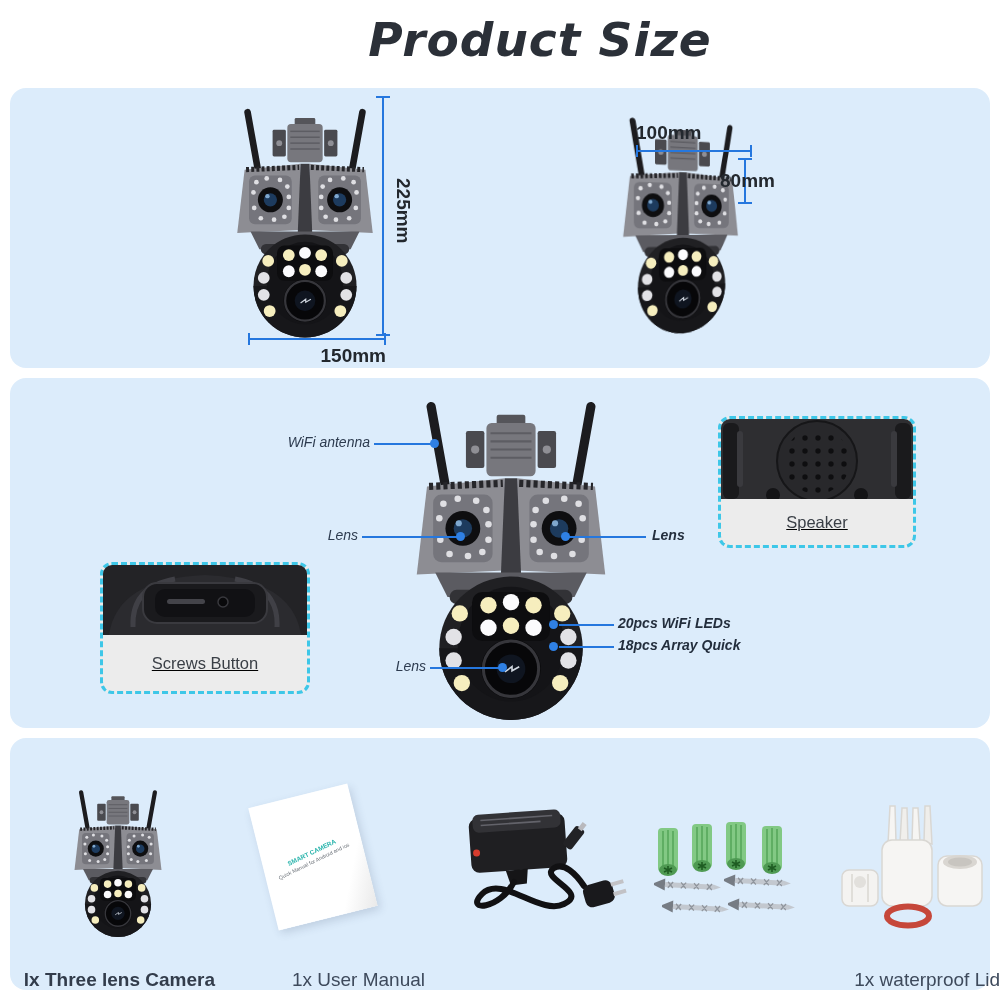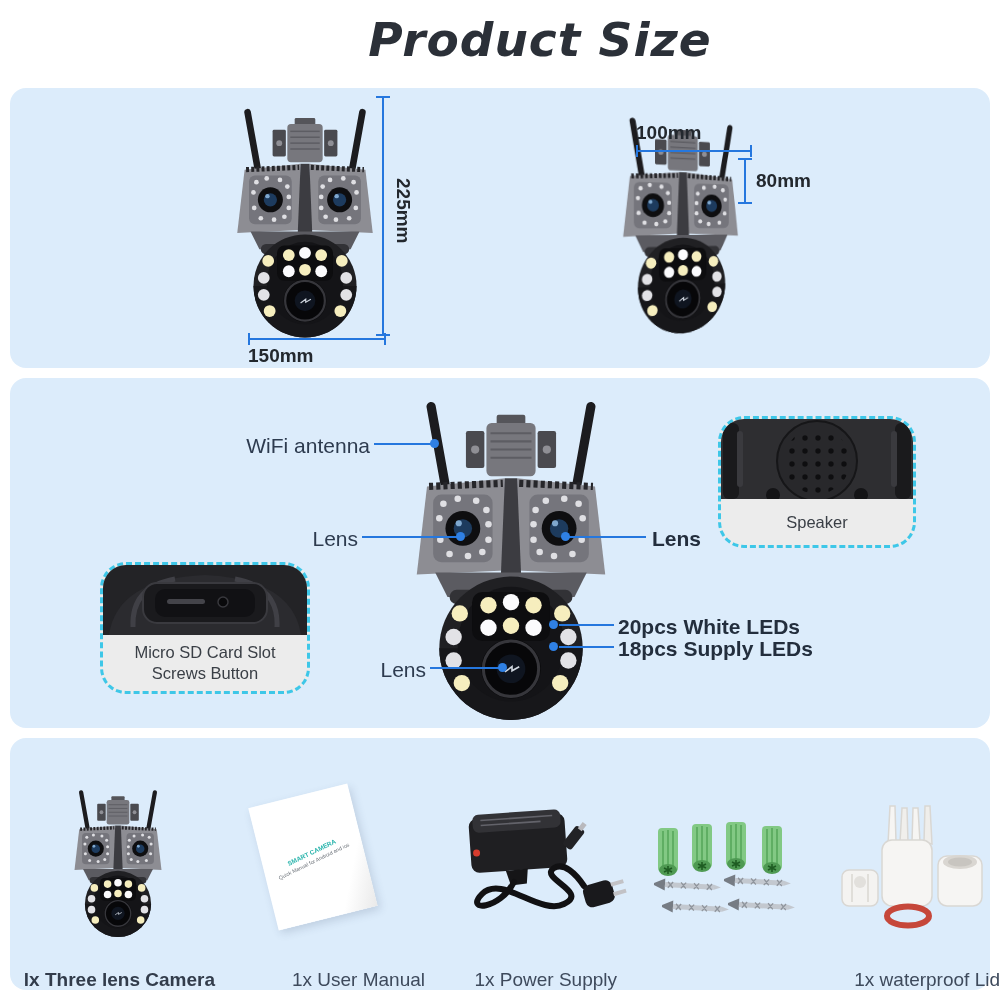--- a/index.html
+++ b/index.html
@@ -18,25 +18,25 @@
   .dim-v::before,.dim-v::after{content:"";position:absolute;left:-6px;width:14px;height:2px;background:#2577de;}
   .dim-v::before{top:0}.dim-v::after{bottom:0}
   .dim-h{position:absolute;height:2px;background:#2577de;}
   .dim-h::before,.dim-h::after{content:"";position:absolute;top:-5px;width:2px;height:12px;background:#2577de;}
   .dim-h::before{left:0}.dim-h::after{right:0}
   .dim-label{position:absolute;font-weight:700;font-size:19px;color:#23282e;}
   .dim-label.vert{writing-mode:vertical-rl;}
   
   .lead{position:absolute;height:2px;background:#2577de;}
   .dot{position:absolute;width:9px;height:9px;border-radius:50%;background:#2f80e4;}
-  .callout{position:absolute;font-size:21px;color:#2d3b4f;font-weight:500;white-space:nowrap;}
+  .callout{position:absolute;font-size:14px;color:#2d3b4f;font-weight:500;white-space:nowrap;font-style:italic;}
   .callout.bold{font-weight:700;color:#232e3d;}
   
-  .inset{position:absolute;border:3px dashed #3ec7e8;border-radius:26px;background:#ececec;
-         overflow:hidden;display:flex;flex-direction:column;}
+  .inset{position:absolute;border:3px dashed #3ec7e8;border-radius:12px;background:#ececec;
+         overflow:hidden;display:flex;flex-direction:column;text-decoration:underline;}
   .inset svg{display:block;}
   .inset .caption{flex:1;display:flex;flex-direction:column;justify-content:center;text-align:center;
          color:#3a3f46;font-size:16.5px;line-height:1.25;}
   
   .pkg-label{position:absolute;top:198px;width:200px;text-align:right;font-size:19px;
              color:#3e4a5c;font-weight:500;white-space:nowrap;margin-top:33px;}
   .pkg-label.first{font-weight:700;color:#323c4b;}
   .manual{position:absolute;width:102px;height:126px;background:linear-gradient(115deg,#ffffff 78%,#e9e9e9 100%);
           transform:rotate(-14deg);box-shadow:2px 4px 8px rgba(60,80,110,0.18);
           display:flex;flex-direction:column;align-items:center;justify-content:center;}
@@ -144,56 +144,56 @@
 
   <div class="panel" id="panel-size">
     <svg class="abs" style="left:214px;top:8px" width="162" height="243">
         <use href="#cam"></use>
       </svg>
 
     <div class="dim-v" style="left:372px;top:8px;height:240px"></div>
     <div class="dim-label vert" style="left:382px;top:90px">225mm</div>
 
     <div class="dim-h" style="left:238px;top:250px;width:138px"></div>
-    <div class="dim-label" style="left:238px;top:257px;width:138px;text-align:left">150mm</div>
+    <div class="dim-label" style="left:238px;top:257px;width:138px;text-align:right">150mm</div>
 
     <div class="abs" style="left:598px;top:20px;width:150px;height:228px;transform:perspective(600px) rotateY(24deg)">
       <svg width="150" height="228">
           <use href="#cam"></use>
         </svg>
     </div>
 
     <div class="dim-label" style="left:626px;top:34px;width:116px;">100mm</div>
     <div class="dim-h" style="left:626px;top:62px;width:116px"></div>
     <div class="dim-v" style="left:734px;top:70px;height:46px"></div>
-    <div class="dim-label" style="left:746px;top:82px">80mm</div>
+    <div class="dim-label" style="left:710px;top:82px">80mm</div>
   </div>
 
   <div class="panel" id="panel-features">
     <svg class="abs" style="left:388px;top:6px" width="226" height="338">
         <use href="#cam"></use>
       </svg>
 
     <div class="callout" style="left:228px;top:56px;width:132px;text-align:right">WiFi antenna</div>
     <div class="lead" style="left:364px;top:65px;width:58px"></div>
     <div class="dot" style="left:420px;top:61px"></div>
 
     <div class="callout" style="left:300px;top:149px;width:48px;text-align:right">Lens</div>
     <div class="lead" style="left:352px;top:158px;width:96px"></div>
     <div class="dot" style="left:446px;top:154px"></div>
 
     <div class="callout bold" style="left:642px;top:149px">Lens</div>
     <div class="lead" style="left:558px;top:158px;width:78px"></div>
     <div class="dot" style="left:551px;top:154px"></div>
 
-    <div class="callout bold" style="left:608px;top:237px">20pcs White LEDs</div>
+    <div class="callout bold" style="left:608px;top:237px">20pcs WiFi LEDs</div>
     <div class="lead" style="left:549px;top:246px;width:55px"></div>
     <div class="dot" style="left:539px;top:242px"></div>
 
-    <div class="callout bold" style="left:608px;top:259px">18pcs Supply LEDs</div>
+    <div class="callout bold" style="left:608px;top:259px">18pcs Array Quick</div>
     <div class="lead" style="left:549px;top:268px;width:55px"></div>
     <div class="dot" style="left:539px;top:264px"></div>
 
     <div class="callout" style="left:368px;top:280px;width:48px;text-align:right">Lens</div>
     <div class="lead" style="left:420px;top:289px;width:70px"></div>
     <div class="dot" style="left:488px;top:285px"></div>
 
     <div class="inset" style="left:708px;top:38px;width:192px;height:126px">
       <svg width="192" height="80" viewBox="0 0 192 80">
         <rect width="192" height="80" fill="#2e2e31"></rect>
@@ -216,21 +216,20 @@
         <rect width="204" height="70" fill="#232326"></rect>
         <path d="M6,70 Q14,14 102,10 Q190,14 198,70 Z" fill="#2b2b2f"></path>
         <path d="M30,62 Q28,22 72,14" stroke="#404046" stroke-width="5" fill="none"></path>
         <path d="M174,62 Q176,22 132,14" stroke="#404046" stroke-width="5" fill="none"></path>
         <rect x="40" y="18" width="124" height="40" rx="14" fill="#1a1a1d" stroke="#3a3a3f" stroke-width="2"></rect>
         <rect x="52" y="24" width="100" height="28" rx="10" fill="#111114"></rect>
         <rect x="64" y="34" width="38" height="5" rx="2.5" fill="#44444a"></rect>
         <circle cx="120" cy="37" r="5" fill="#09090b" stroke="#38383d" stroke-width="1.5"></circle>
       </svg>
       <div class="caption">
-        <span>Micro SD Card Slot</span>
         <span>Screws Button</span>
       </div>
     </div>
   </div>
 
   <div class="panel" id="panel-package">
     <svg class="abs" style="left:56px;top:44px" width="104" height="156">
         <use href="#cam"></use>
       </svg>
 
@@ -338,17 +337,16 @@
       <line x1="24" y1="74" x2="24" y2="102" stroke="#e0ded9" stroke-width="2"></line>
       <line x1="40" y1="74" x2="40" y2="102" stroke="#e0ded9" stroke-width="2"></line>
       <circle cx="32" cy="82" r="6" fill="#e2e0dc"></circle>
       <ellipse cx="132" cy="62" rx="17" ry="7" fill="#d9d6d1"></ellipse>
       <ellipse cx="132" cy="62" rx="12" ry="4.5" fill="#c8c5c0"></ellipse>
       <ellipse cx="80" cy="116" rx="21" ry="9.5" fill="none" stroke="#c6473a" stroke-width="6"></ellipse>
     </svg>
 
     <div class="pkg-label first" style="left:5px">lx Three lens Camera</div>
     <div class="pkg-label" style="left:215px">1x User Manual</div>
-    <div class="pkg-label" style="left:407px">1x Power Supply</div>
     <div class="pkg-label" style="left:790px">1x waterproof Lid</div>
   </div>
 
 </div>
 
 </body></html>

